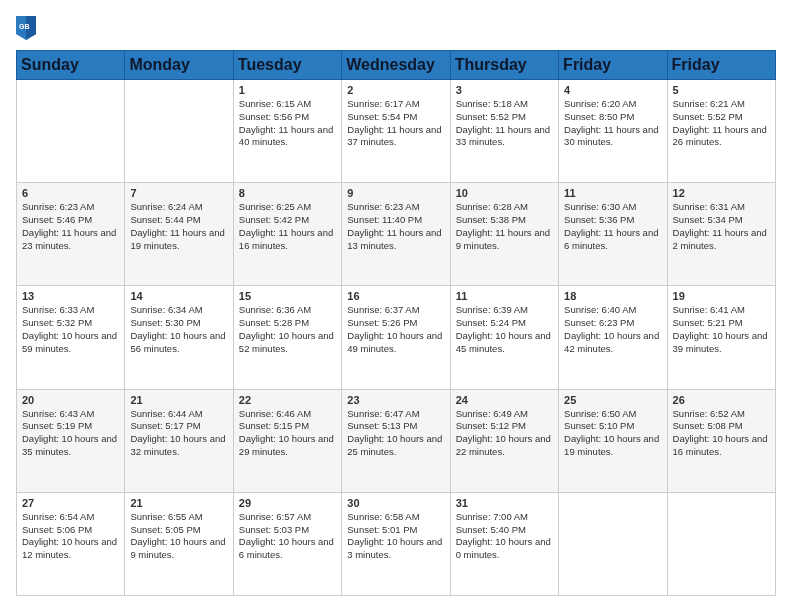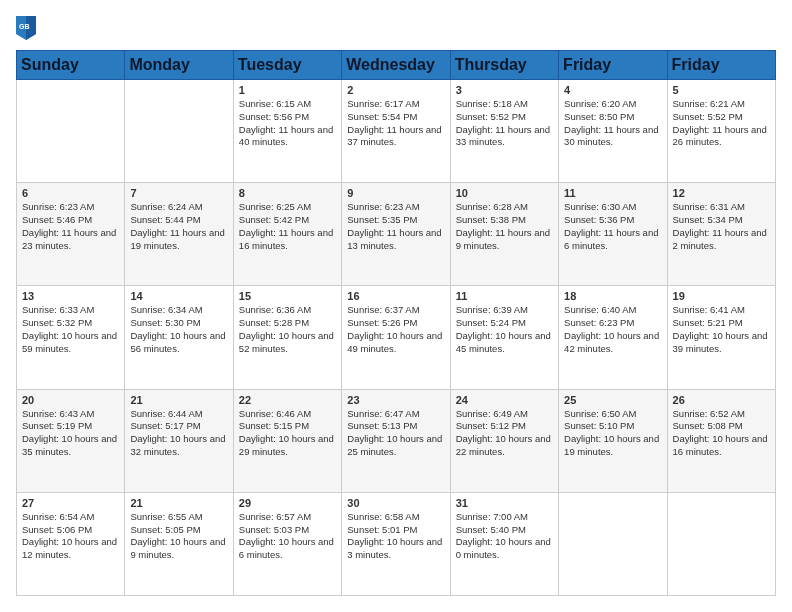--- a/index.html
+++ b/index.html
@@ -176,21 +176,21 @@
           </td>
           <td>
             <span class="day-num">8</span>
             <div class="cell-content">Sunrise: 6:25 AM</div>
             <div class="cell-content">Sunset: 5:42 PM</div>
             <div class="cell-content">Daylight: 11 hours and 16 minutes.</div>
           </td>
           <td>
             <span class="day-num">9</span>
             <div class="cell-content">Sunrise: 6:23 AM</div>
-            <div class="cell-content">Sunset: 5:35 PM</div>
+            <div class="cell-content">Sunset: 11:40 PM</div>
             <div class="cell-content">Daylight: 11 hours and 13 minutes.</div>
           </td>
           <td>
             <span class="day-num">10</span>
             <div class="cell-content">Sunrise: 6:28 AM</div>
             <div class="cell-content">Sunset: 5:38 PM</div>
             <div class="cell-content">Daylight: 11 hours and 9 minutes.</div>
           </td>
           <td>
             <span class="day-num">11</span>

